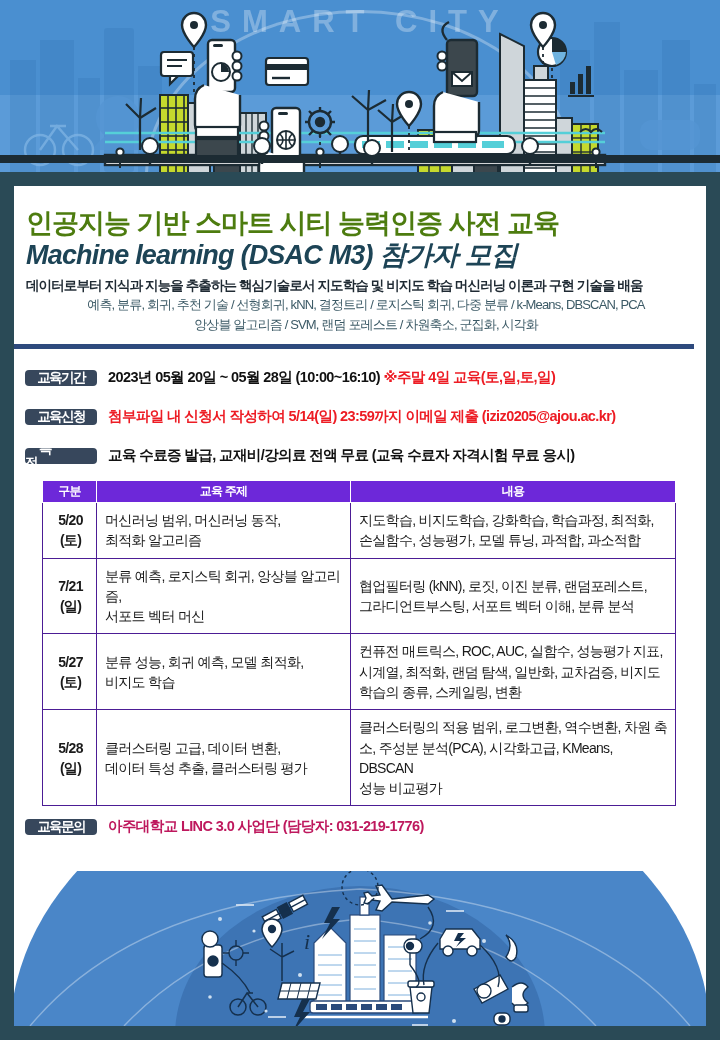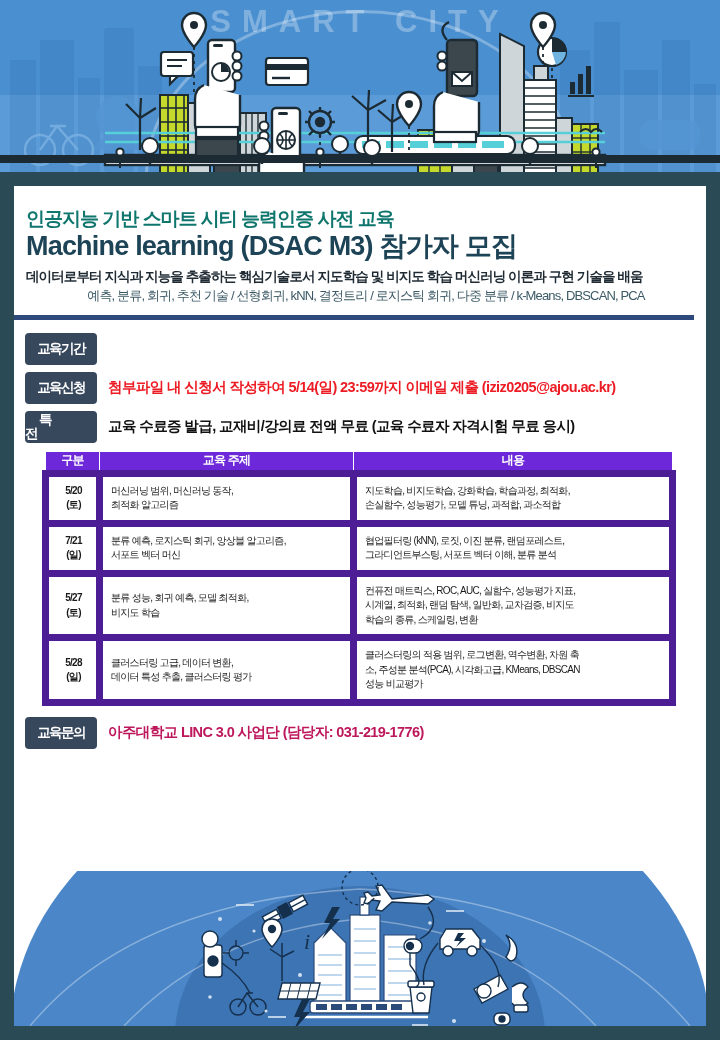--- a/index.html
+++ b/index.html
@@ -78,35 +78,36 @@
     top: 14px; left: 14px;
     width: 692px;
     height: 840px;
     background: #ffffff;
     overflow: hidden;
   }
 
   
   .title-block { padding: 22px 0 0 12px; }
   .title-line1 {
-    font-size: 19px;
-    font-weight: bold;
-    color: #0f766e;
+    font-size: 27px;
+    font-weight: bold;
+    color: #4d7c0f;
     letter-spacing: -1px;
     line-height: 1.12;
     white-space: nowrap;
   }
   .title-line2 {
     font-size: 27px;
     font-weight: bold;
     color: #1d4456;
     letter-spacing: -0.8px;
     line-height: 1.2;
     margin-top: 1px;
     white-space: nowrap;
+    font-style: italic;
   }
   .subtitle-main {
     font-size: 13.5px;
     font-weight: bold;
     color: #1f2a33;
     letter-spacing: -0.9px;
     margin-top: 5px;
     white-space: nowrap;
   }
   .subtitle-line {
@@ -130,21 +131,21 @@
   }
   .info-row {
     display: flex;
     align-items: center;
     height: 30px;
     margin-bottom: 9px;
   }
   .badge {
     flex: 0 0 auto;
     width: 72px;
-    height: 32px;
+    height: 16px;
     background: #37475c;
     border-radius: 4px;
     color: #ffffff;
     font-size: 13.5px;
     font-weight: bold;
     letter-spacing: -1.6px;
     display: flex;
     align-items: center;
     justify-content: center;
     line-height: 1;
@@ -171,23 +172,23 @@
     background: #6d28d9;
     color: #ffffff;
     font-size: 12px;
     font-weight: bold;
     letter-spacing: -0.8px;
     height: 22px;
     border: 1px solid #ffffff;
     text-align: center;
   }
   table.schedule td {
-    border: 7px solid #4c1d95;
+    border: 1px solid #4c1d95;
     padding: 7px 6px 7px 8px;
-    font-size: 10px;
+    font-size: 14px;
     color: #1a1a1a;
     letter-spacing: -0.7px;
     line-height: 1.45;
     vertical-align: middle;
   }
   td.col-date {
     text-align: center;
     font-weight: bold;
     font-size: 11.8px;
     padding: 7px 2px;
@@ -512,27 +513,32 @@
   </div>
 
   <div class="frame">
     <div class="card">
 
       <div class="title-block">
         <div class="title-line1">인공지능 기반 스마트 시티 능력인증 사전 교육</div>
         <div class="title-line2">Machine learning (DSAC M3) 참가자 모집</div>
         <div class="subtitle-main">데이터로부터 지식과 지능을 추출하는 핵심기술로서 지도학습 및 비지도 학습 머신러닝 이론과 구현 기술을 배움</div>
         <div class="subtitle-line">예측, 분류, 회귀, 추천 기술 / 선형회귀, kNN, 결정트리 / 로지스틱 회귀, 다중 분류 / k-Means, DBSCAN, PCA</div>
+        <div class="subtitle-line">앙상블 알고리즘 / SVM, 랜덤 포레스트 / 차원축소, 군집화, 시각화</div>
       </div>
       <div class="divider-bar"></div>
 
       <div class="info-list">
 
         <div class="info-row">
           <div class="badge">교육기간</div>
+          <div class="info-text">
+            <span>2023년 05월 20일 ~ 05월 28일 (10:00~16:10)</span>
+            <span class="red">※주말 4일 교육(토,일,토,일)</span>
+          </div>
         </div>
 
 
         <div class="info-row">
           <div class="badge">교육신청</div>
           <div class="info-text red">첨부파일 내 신청서 작성하여 5/14(일) 23:59까지 이메일 제출 (iziz0205@ajou.ac.kr)</div>
         </div>
 
         <div class="info-row">
           <div class="badge spaced">특 전</div>

